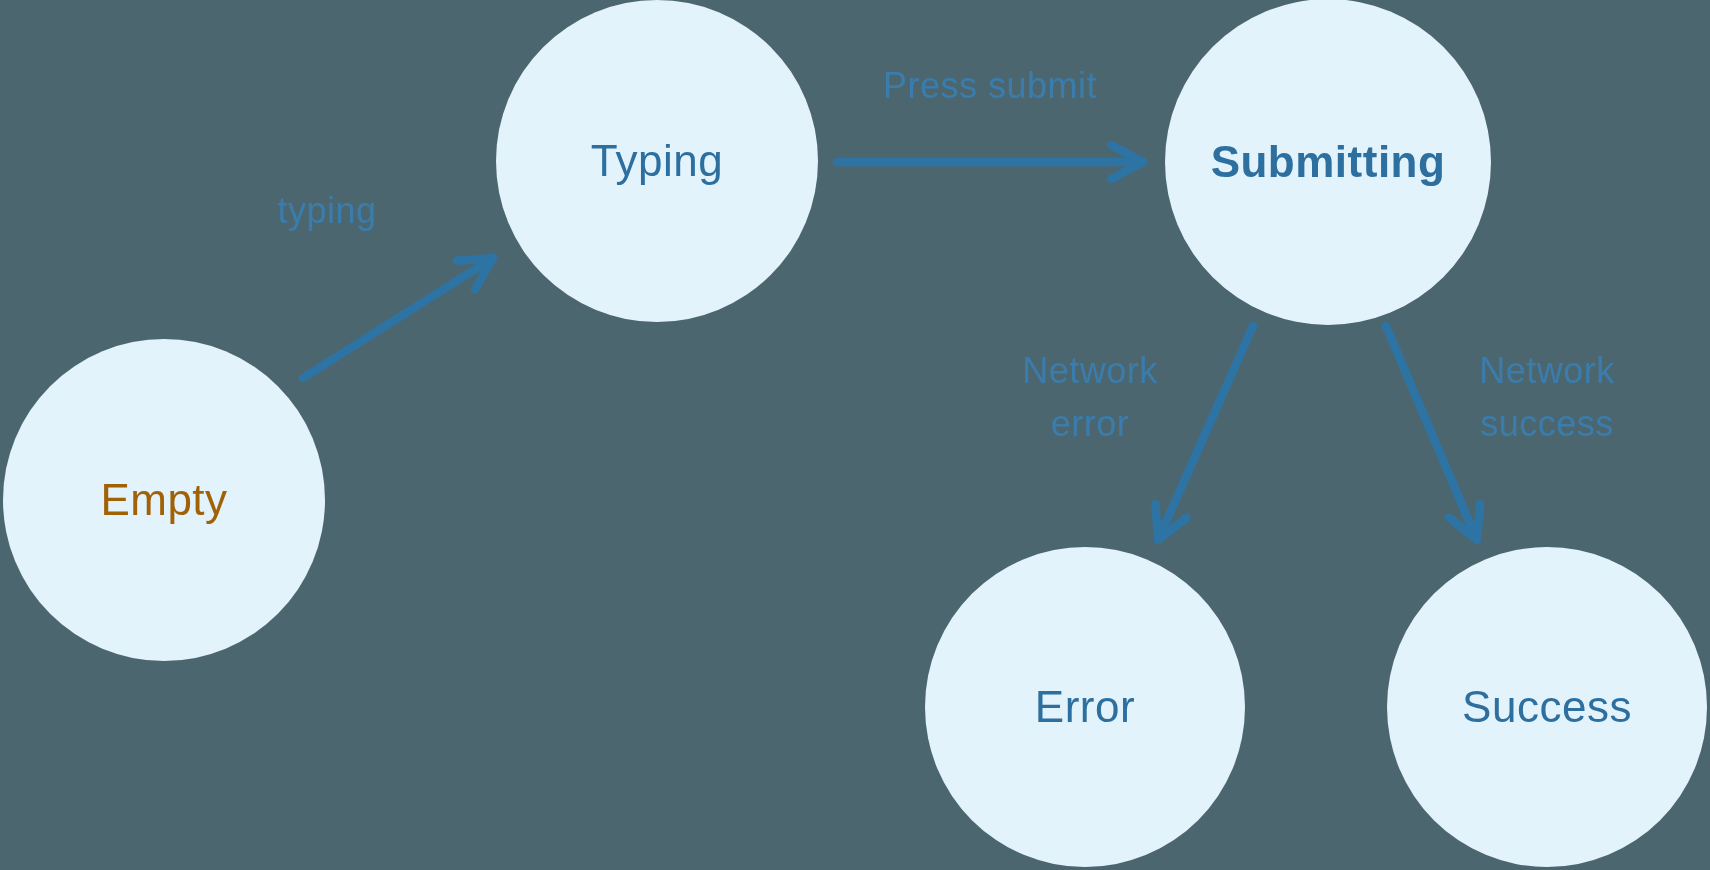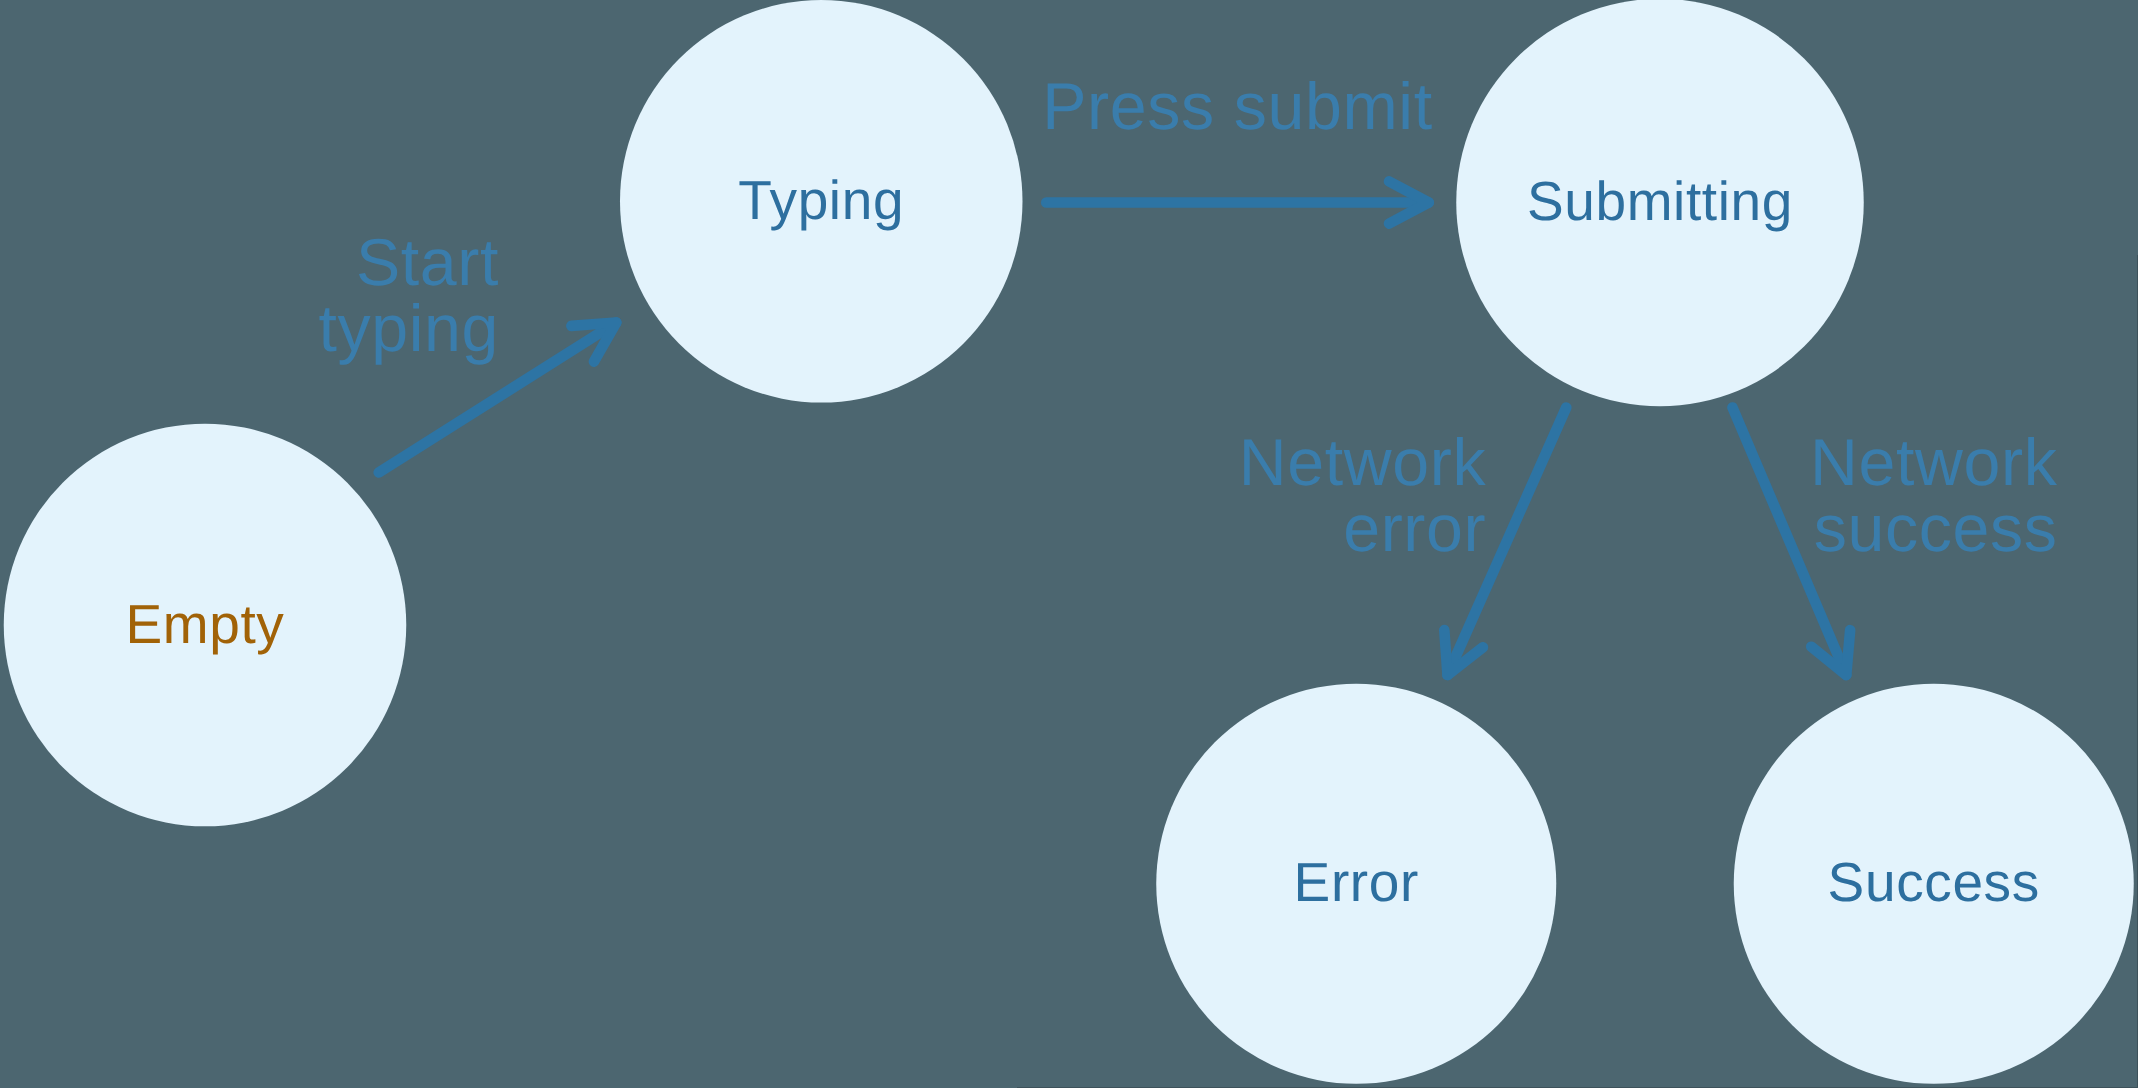--- a/index.html
+++ b/index.html
@@ -31,22 +31,22 @@
   }
   .node-label {
     font-size: 44px;
     font-weight: 500;
     letter-spacing: 0.5px;
     white-space: nowrap;
   }
   .edge-label {
     position: absolute;
     transform: translateX(-50%);
-    text-align: right;
-    font-size: 53px;
+    text-align: center;
+    font-size: 36px;
     font-weight: 500;
     line-height: 53px;
     letter-spacing: 0.5px;
     white-space: nowrap;
   }
 </style>
 </head>
 <body>
 
 <div class="stage" style="background: rgb(76, 102, 112);">
@@ -69,32 +69,31 @@
       </g>
     </svg>
   <div id="node-layer">
       <div class="node" style="left: 3px; top: 339px; width: 322px; height: 322px; background: rgb(227, 243, 252);">
         <span class="node-label" style="color: #a16207;">Empty</span>
       </div>
       <div class="node" style="left: 496px; top: 0px; width: 322px; height: 322px; background: rgb(227, 243, 252);">
         <span class="node-label" style="color: rgb(45, 111, 159);">Typing</span>
       </div>
       <div class="node" style="left: 1165px; top: -1px; width: 326px; height: 326px; background: rgb(227, 243, 252);">
-        <span class="node-label" style="color: rgb(45, 111, 159);">Submitting</span>
+        <span class="node-label" style="color: rgb(45, 111, 159); font-weight: bold;">Submitting</span>
       </div>
       <div class="node" style="left: 925px; top: 547px; width: 320px; height: 320px; background: rgb(227, 243, 252);">
         <span class="node-label" style="color: rgb(45, 111, 159);">Error</span>
       </div>
       <div class="node" style="left: 1387px; top: 547px; width: 320px; height: 320px; background: rgb(227, 243, 252);">
         <span class="node-label" style="color: rgb(45, 111, 159);">Success</span>
       </div>
     </div>
   <div id="label-layer">
       <div class="edge-label" style="left: 327px; top: 183.5px; color: rgb(58, 125, 172);">
-        <div>Start</div>
         <div>typing</div>
       </div>
       <div class="edge-label" style="left: 990px; top: 58.5px; color: rgb(58, 125, 172);">
         <div>Press submit</div>
       </div>
       <div class="edge-label" style="left: 1090px; top: 343.5px; color: rgb(58, 125, 172);">
         <div>Network</div>
         <div>error</div>
       </div>
       <div class="edge-label" style="left: 1547px; top: 343.5px; color: rgb(58, 125, 172);">

